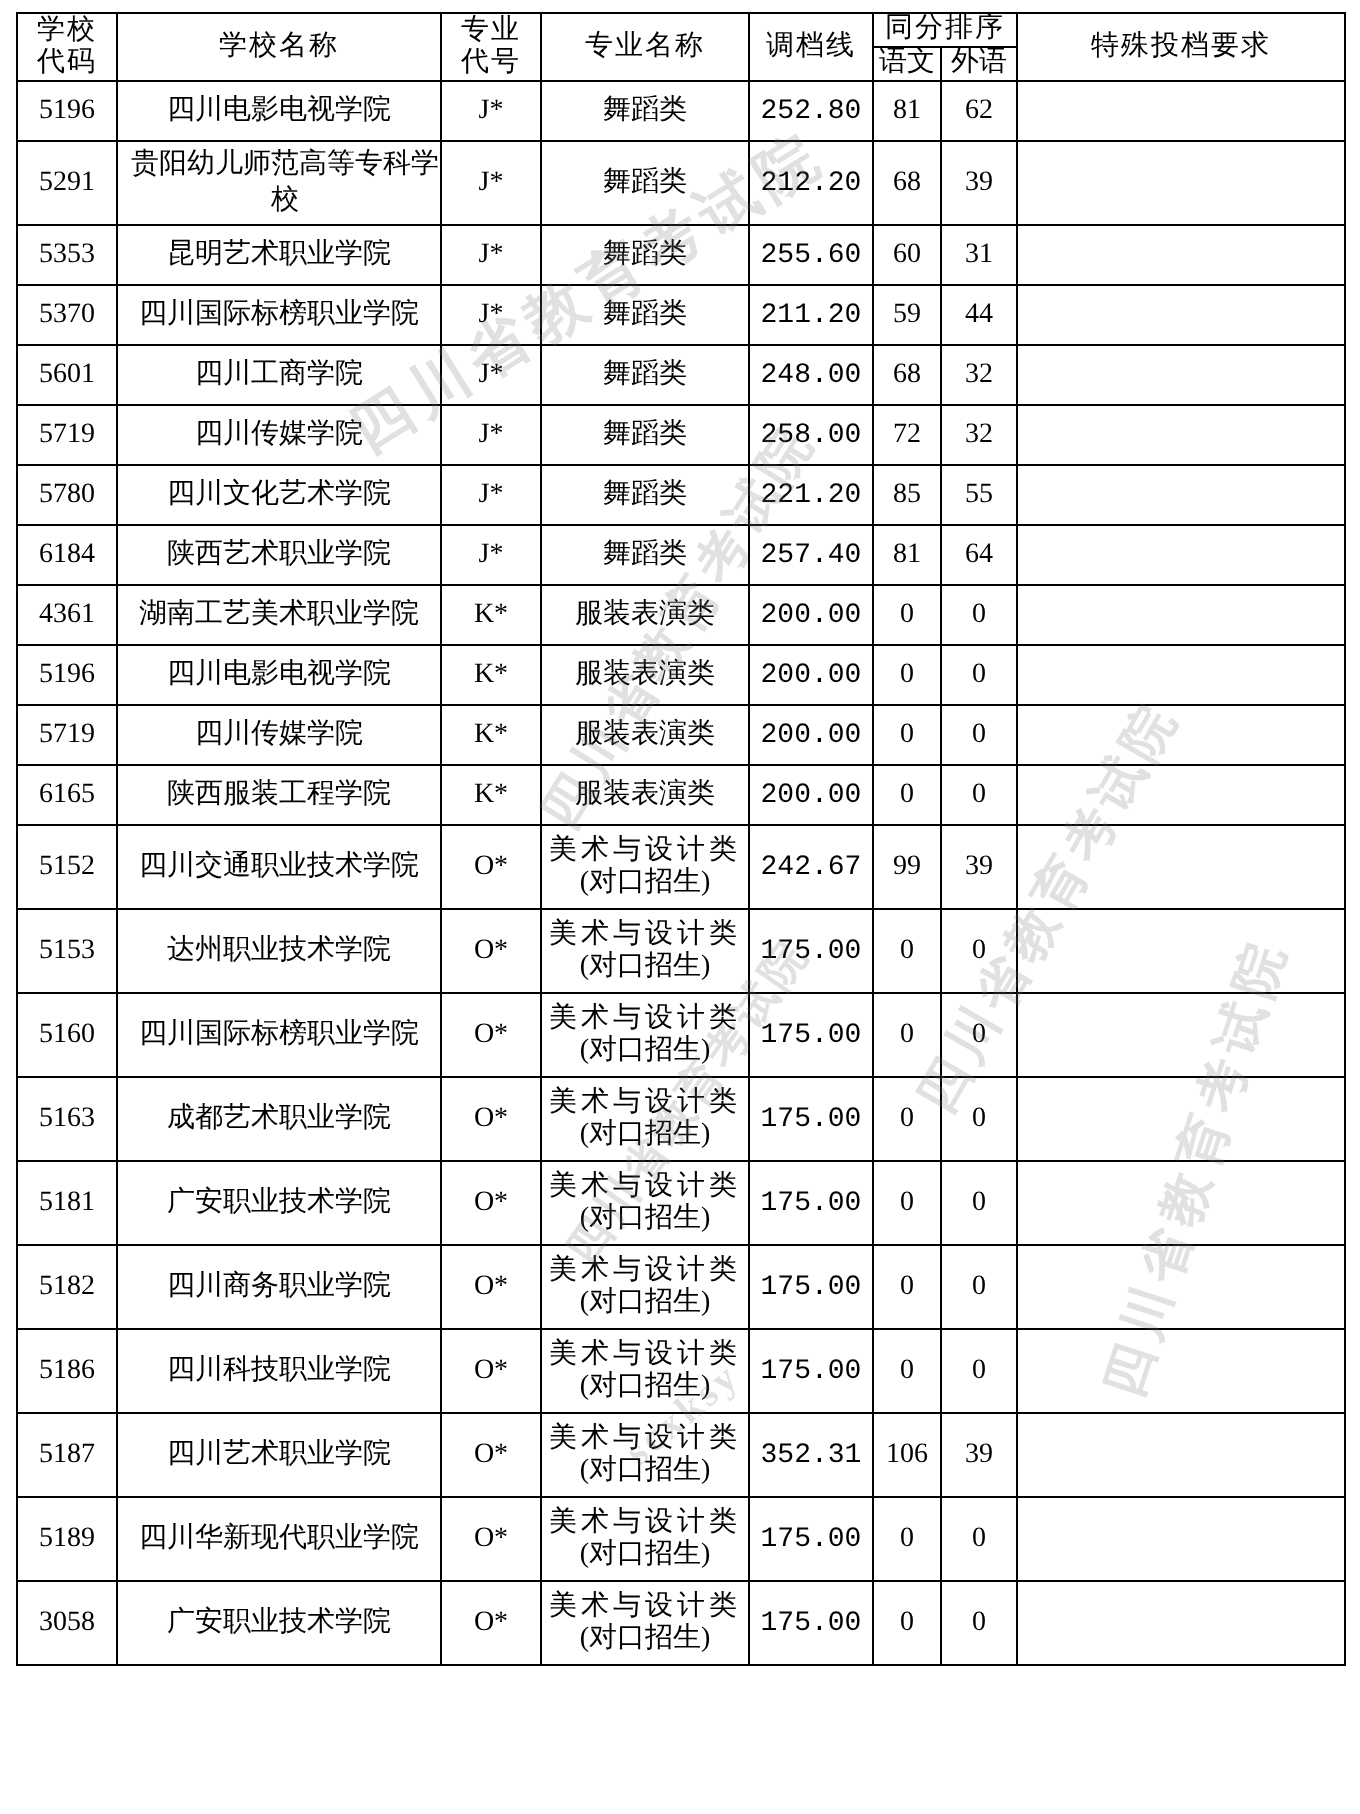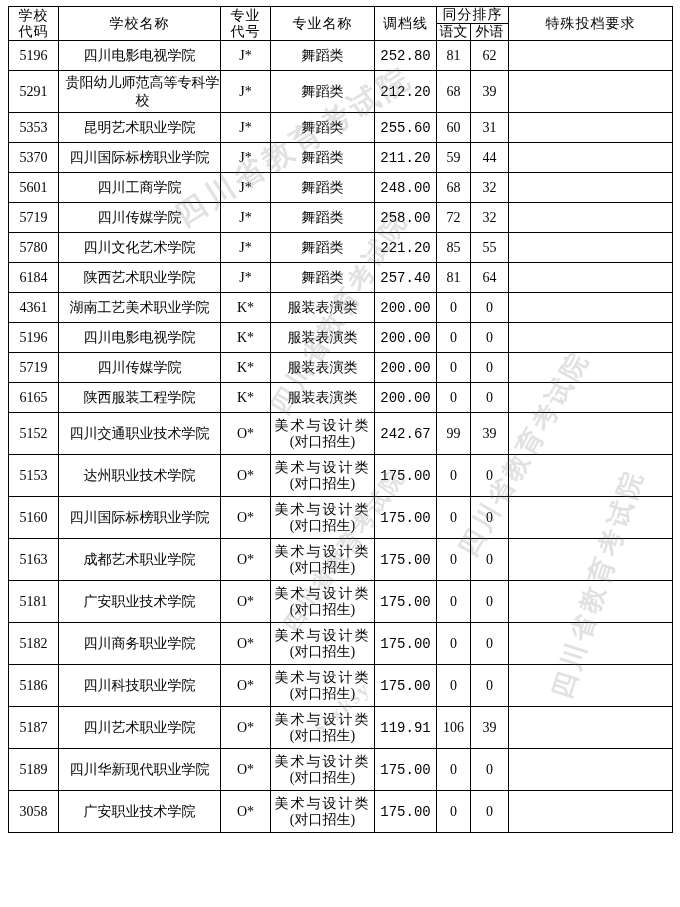--- a/index.html
+++ b/index.html
@@ -442,21 +442,21 @@
           <td class="cell-special"></td>
         </tr>
         <tr class="r-tall">
           <td class="cell-code">5187</td>
           <td class="cell-school">四川艺术职业学院</td>
           <td class="cell-majcode">O*</td>
           <td class="cell-major">
             <div class="spread">美术与设计类</div>
             <div>(对口招生)</div>
           </td>
-          <td class="cell-line">119.91</td>
+          <td class="cell-line">352.31</td>
           <td class="cell-num">106</td>
           <td class="cell-num">39</td>
           <td class="cell-special"></td>
         </tr>
         <tr class="r-tall">
           <td class="cell-code">5189</td>
           <td class="cell-school">四川华新现代职业学院</td>
           <td class="cell-majcode">O*</td>
           <td class="cell-major">
             <div class="spread">美术与设计类</div>

